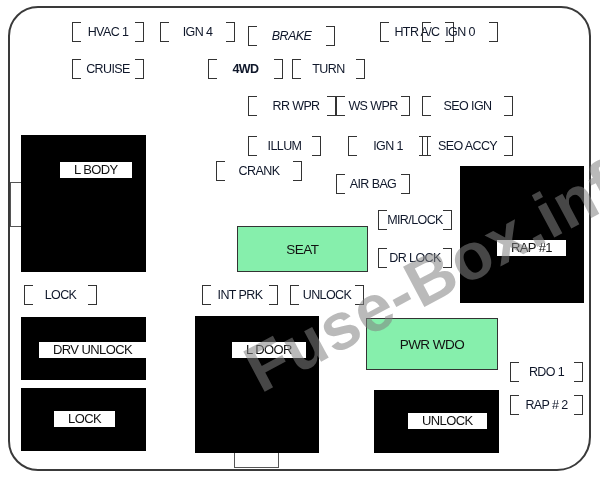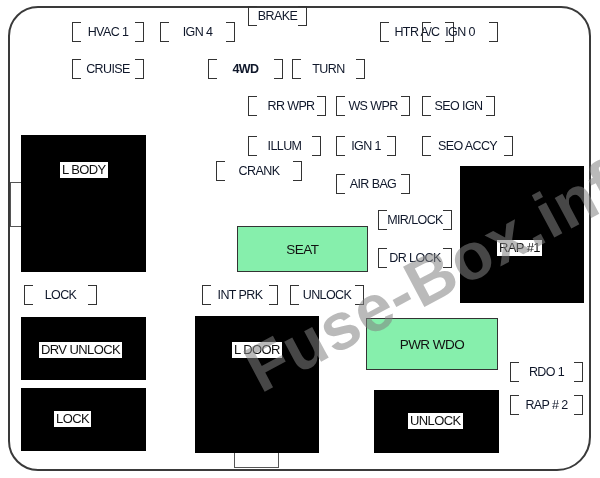--- a/index.html
+++ b/index.html
@@ -3,21 +3,21 @@
 <meta charset="utf-8">
 <style>
   html, body { margin:0; padding:0; background:#ffffff; }
   body { width:600px; height:478px; position:relative; overflow:hidden; font-family:"Liberation Sans", sans-serif; }
   .panel { position:absolute; left:8px; top:6px; width:583px; height:465px; border:2px solid #3a3a3a; border-radius:30px 30px 34px 30px; box-sizing:border-box; background:#fff; }
   .fuse { position:absolute; height:20px; box-sizing:border-box; font-size:12.5px; color:#0f172a; display:flex; align-items:center; justify-content:center; letter-spacing:-0.6px; white-space:nowrap; }
   .fuse::before, .fuse::after { content:""; position:absolute; top:0; bottom:0; width:9px; border:1.6px solid #333; box-sizing:border-box; }
   .fuse::before { left:0; border-right:none; }
   .fuse::after { right:0; border-left:none; }
   .relay-black { position:absolute; background:#000; }
-  .relay-label { position:absolute; background:#fff; color:#111; font-size:13px; padding:0 2px; line-height:16px; letter-spacing:-0.6px; white-space:nowrap; }
+  .relay-label { position:absolute; background:#fff; color:#111; font-size:13px; padding:0 14px; line-height:16px; letter-spacing:-0.6px; white-space:nowrap; }
   .relay-white { position:absolute; border:1.6px solid #333; background:#86efac; box-sizing:border-box; display:flex; align-items:center; justify-content:center; font-size:13.5px; color:#111; letter-spacing:-0.5px; }
   .tab { position:absolute; border:1.6px solid #555; background:#fff; box-sizing:border-box; }
   .watermark { position:absolute; left:232px; top:340px; font-size:66px; font-weight:bold; color:rgba(130,130,130,0.55); transform:rotate(-28deg); transform-origin:left top; white-space:nowrap; letter-spacing:1px; pointer-events:none; }
 </style>
 </head>
 <body>
 
 <div class="panel"></div>
 <div id="tabs">
     <div class="tab" style="left: 10px; top: 182px; width: 12px; height: 45px;"></div>
@@ -37,31 +37,31 @@
     <div class="relay-black" style="left: 374px; top: 390px; width: 125px; height: 63px;"></div>
     <span class="relay-label" style="left: 408px; top: 413px;">UNLOCK</span>
   </div>
 <div id="white">
     <div class="relay-white" style="left: 237px; top: 226px; width: 131px; height: 46px;">SEAT</div>
     <div class="relay-white" style="left: 366px; top: 318px; width: 132px; height: 52px;">PWR WDO</div>
   </div>
 <div id="fuses">
     <div class="fuse" style="left: 72px; top: 22px; width: 72px;">HVAC 1</div>
     <div class="fuse" style="left: 160px; top: 22px; width: 75px;">IGN 4</div>
-    <div class="fuse" style="left: 248px; top: 6px; width: 59px;">BRAKE</div>
+    <div class="fuse" style="left: 248px; top: 26px; width: 87px; font-style: italic;">BRAKE</div>
     <div class="fuse" style="left: 336px; top: 22px; width: 74px; margin-left: 44px;">HTR A/C</div>
     <div class="fuse" style="left: 422px; top: 22px; width: 76px;">IGN 0</div>
     <div class="fuse" style="left: 72px; top: 59px; width: 72px;">CRUISE</div>
     <div class="fuse" style="left: 208px; top: 59px; width: 75px; font-weight: bold;">4WD</div>
     <div class="fuse" style="left: 292px; top: 59px; width: 73px;">TURN</div>
-    <div class="fuse" style="left: 248px; top: 96px; width: 78px; padding-left: 8px;">RR WPR</div>
+    <div class="fuse" style="left: 248px; top: 96px; width: 88px; padding-left: 8px;">RR WPR</div>
     <div class="fuse" style="left: 336px; top: 96px; width: 74px;">WS WPR</div>
-    <div class="fuse" style="left: 422px; top: 96px; width: 73px;">SEO IGN</div>
+    <div class="fuse" style="left: 422px; top: 96px; width: 91px;">SEO IGN</div>
     <div class="fuse" style="left: 248px; top: 136px; width: 73px;">ILLUM</div>
-    <div class="fuse" style="left: 336px; top: 136px; width: 60px;">IGN 1</div>
+    <div class="fuse" style="left: 348px; top: 136px; width: 80px;">IGN 1</div>
     <div class="fuse" style="left: 422px; top: 136px; width: 91px;">SEO ACCY</div>
     <div class="fuse" style="left: 204px; top: 161px; width: 86px; margin-left: 12px;">CRANK</div>
     <div class="fuse" style="left: 336px; top: 174px; width: 74px;">AIR BAG</div>
     <div class="fuse" style="left: 378px; top: 210px; width: 74px;">MIR/LOCK</div>
     <div class="fuse" style="left: 378px; top: 248px; width: 74px;">DR LOCK</div>
     <div class="fuse" style="left: 24px; top: 285px; width: 73px;">LOCK</div>
     <div class="fuse" style="left: 202px; top: 285px; width: 76px;">INT PRK</div>
     <div class="fuse" style="left: 290px; top: 285px; width: 74px;">UNLOCK</div>
     <div class="fuse" style="left: 510px; top: 362px; width: 73px;">RDO 1</div>
     <div class="fuse" style="left: 510px; top: 395px; width: 73px;">RAP # 2</div>

